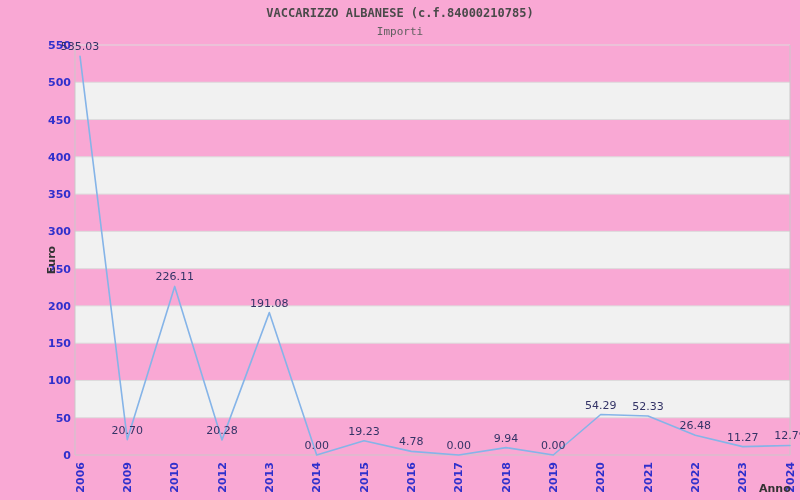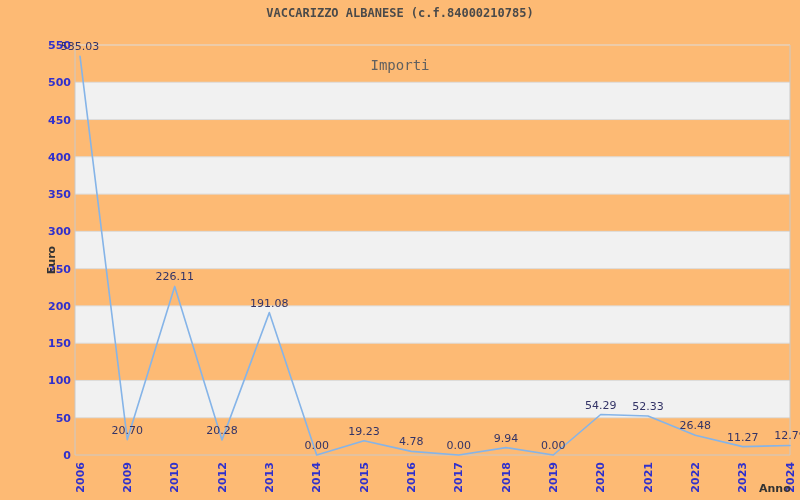--- a/index.html
+++ b/index.html
@@ -1,34 +1,34 @@
 <!DOCTYPE html>
 <html><head>
 <meta charset="utf-8">
 <style>
   html,body{margin:0;padding:0;background:#ffffff;}
   .stage{
     position:relative;
     width:800px;height:500px;
-    background:#fdba74;
+    background:#f9a8d4;
     overflow:hidden;
     font-family:"DejaVu Sans", sans-serif;
   }
   .title{
     position:absolute;top:6px;left:0;width:800px;
     text-align:center;
     font-family:"DejaVu Sans Mono", monospace;
     font-size:12px;font-weight:bold;color:#4a4a4a;
     letter-spacing:0px;
   }
   .subtitle{
     position:absolute;top:25px;left:0;width:800px;
     text-align:center;
     font-family:"DejaVu Sans Mono", monospace;
-    font-size:14px;color:#606060;margin-top:32px;
+    font-size:11px;color:#606060;
   }
   svg{position:absolute;top:0;left:0;}
   .ytick, .xtick{
     font-family:"DejaVu Sans", sans-serif;
     font-size:11px;font-weight:bold;
   }
   .dlabel{
     font-family:"DejaVu Sans", sans-serif;
     font-size:11px;
   }

